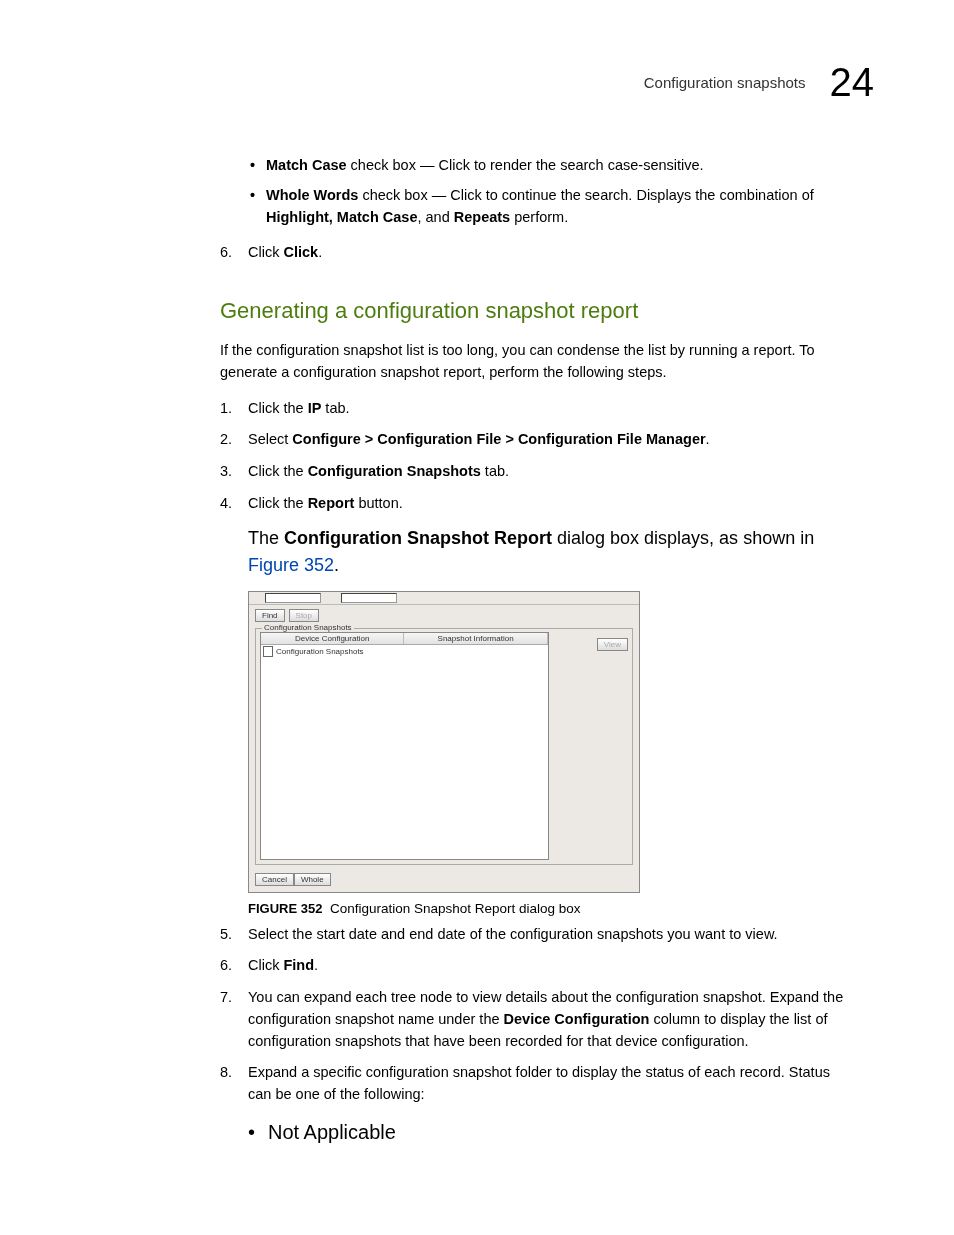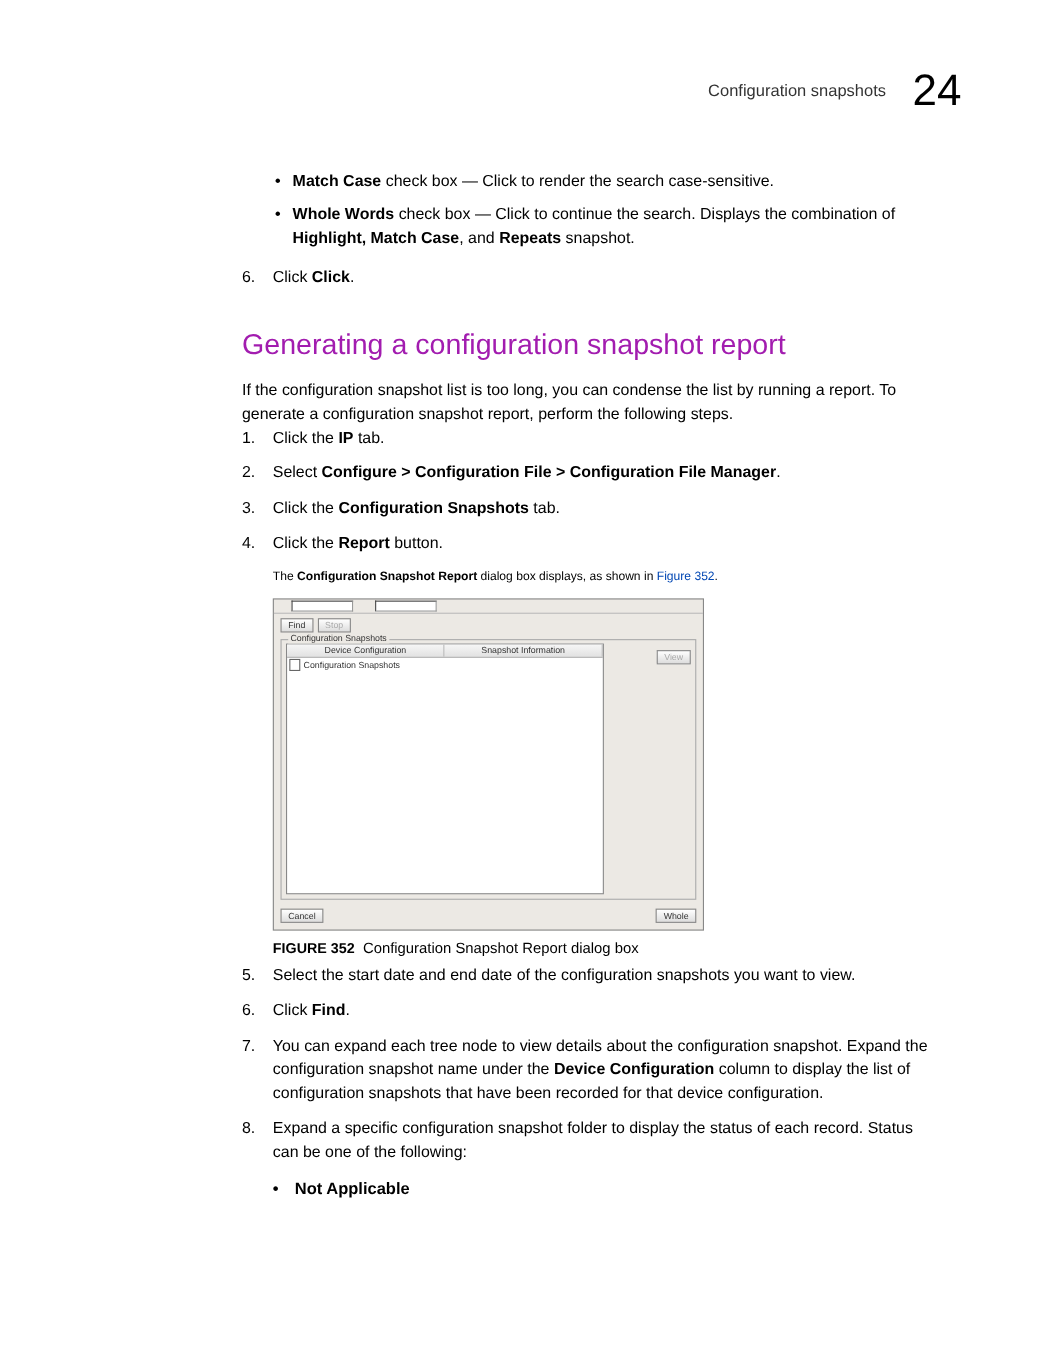--- a/index.html
+++ b/index.html
@@ -60,40 +60,40 @@
   }
   .numbered .num {
     width: 28px;
     flex-shrink: 0;
   }
   .numbered .txt {
     flex: 1;
   }
   .indent {
     margin-left: 28px;
-    font-size: 11px;
+    font-size: 18px;
     line-height: 1.5;
     margin-bottom: 12px;
     margin-top: 0;
   }
   .bold {
     font-weight: bold;
   }
   h2.section {
     font-family: Arial, sans-serif;
     font-weight: normal;
-    font-size: 26px;
+    font-size: 22px;
     margin-top: 34px;
     margin-bottom: 16px;
-    color: #a21caf;
+    color: #4d7c0f;
   }
   .para {
     font-size: 14.5px;
     line-height: 1.5;
-    margin-bottom: 0;
+    margin-bottom: 14px;
   }
   .link {
     color: #0046b3;
   }
   .figure-box {
     margin-left: 28px;
     margin-top: 8px;
     margin-bottom: 8px;
   }
   .dialog {
@@ -186,22 +186,22 @@
   .tbl-body {
     height: 214px;
   }
   .side-btn {
     margin-left: 6px;
     margin-top: 8px;
     padding-left: 42px;
   }
   .dialog .footer {
     display: flex;
-    justify-content: space-between;
-    gap: 16px;
+    justify-content: flex-start;
+    gap: 0;
     padding: 4px 6px 6px 6px;
   }
   .figure-cap {
     margin-left: 28px;
     font-size: 13.5px;
     margin-top: 6px;
     margin-bottom: 8px;
   }
   .figure-cap .figlabel {
     font-weight: bold;
@@ -209,24 +209,23 @@
     font-size: 13px;
   }
   .sub-bullets {
     list-style: none;
     padding-left: 28px;
     margin-top: 8px;
   }
   .sub-bullets li {
     position: relative;
     padding-left: 20px;
-    font-size: 15px;
+    font-size: 20px;
     line-height: 1.6;
     margin-bottom: 22px;
-    font-weight: bold;
   }
   .sub-bullets li::before {
     content: "•";
     position: absolute;
     left: 0;
   }
 </style>
 </head>
 <body>
 
@@ -237,21 +236,21 @@
     <span class="chapter-num">24</span>
   </div>
 
   <div class="content">
 
     <ul class="bullet-list">
       <li>
         <span class="bold">Match Case</span><span> check box — Click to render the search case-sensitive.</span>
       </li>
       <li>
-        <span class="bold">Whole Words</span><span> check box — Click to continue the search. Displays the combination of </span><span class="bold">Highlight, Match Case</span><span>, and </span><span class="bold">Repeats</span><span> snapshot.</span>
+        <span class="bold">Whole Words</span><span> check box — Click to continue the search. Displays the combination of </span><span class="bold">Highlight, Match Case</span><span>, and </span><span class="bold">Repeats</span><span> perform.</span>
       </li>
     </ul>
 
     <div class="numbered">
       <span class="num">6.</span>
       <span class="txt"><span>Click </span><span class="bold">Click</span><span>.</span></span>
     </div>
 
     <h2 class="section">Generating a configuration snapshot report</h2>
 

